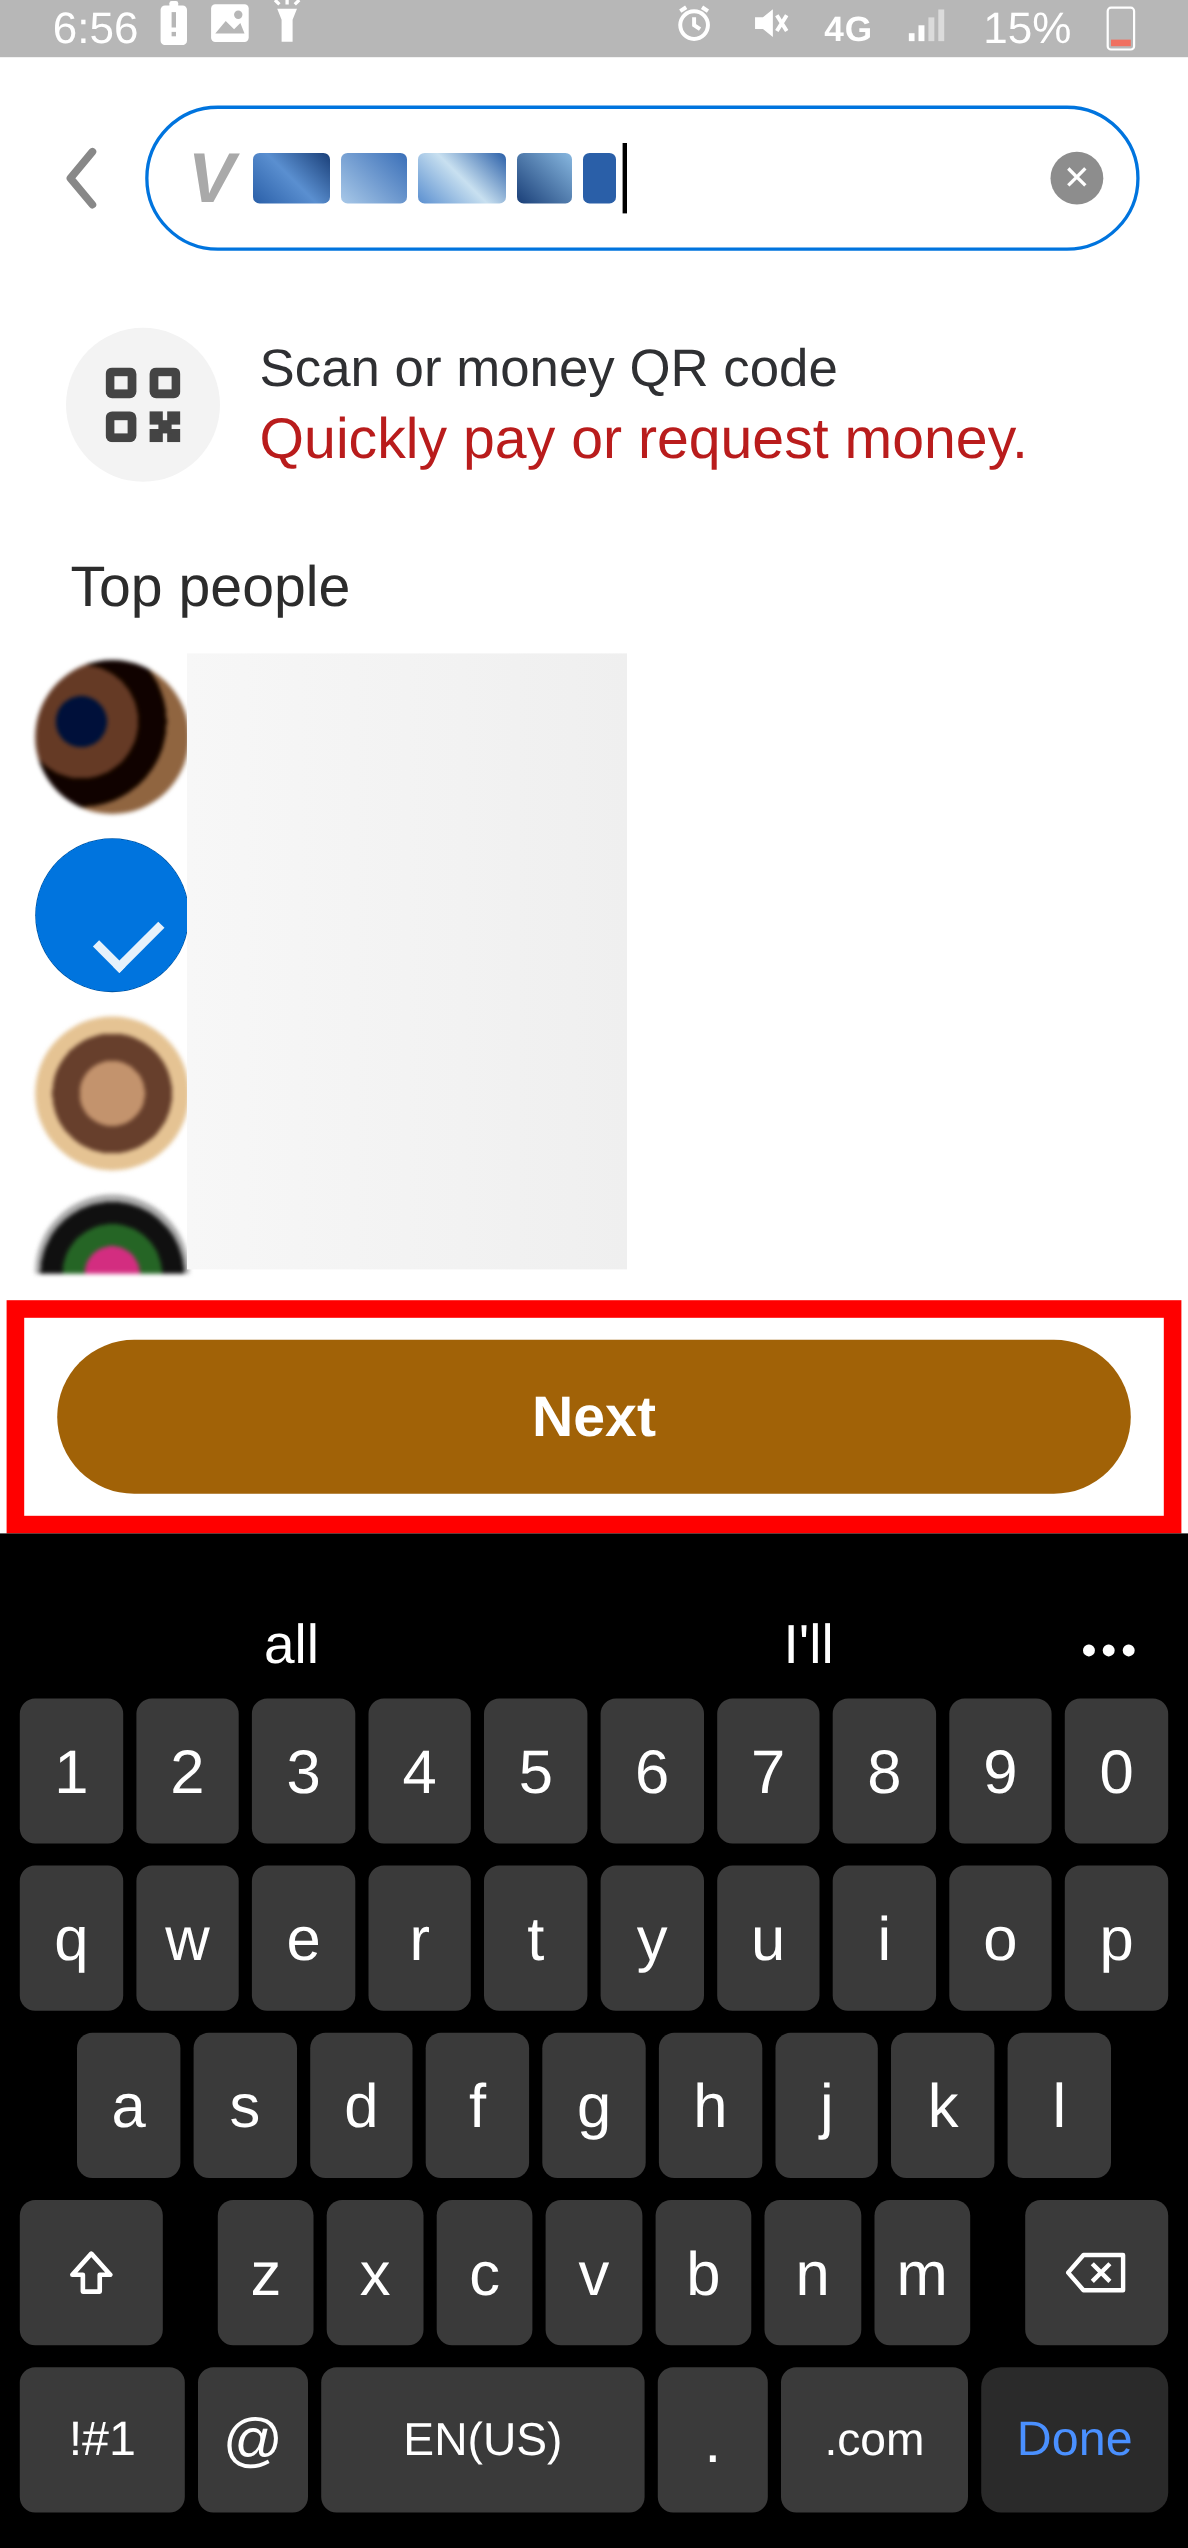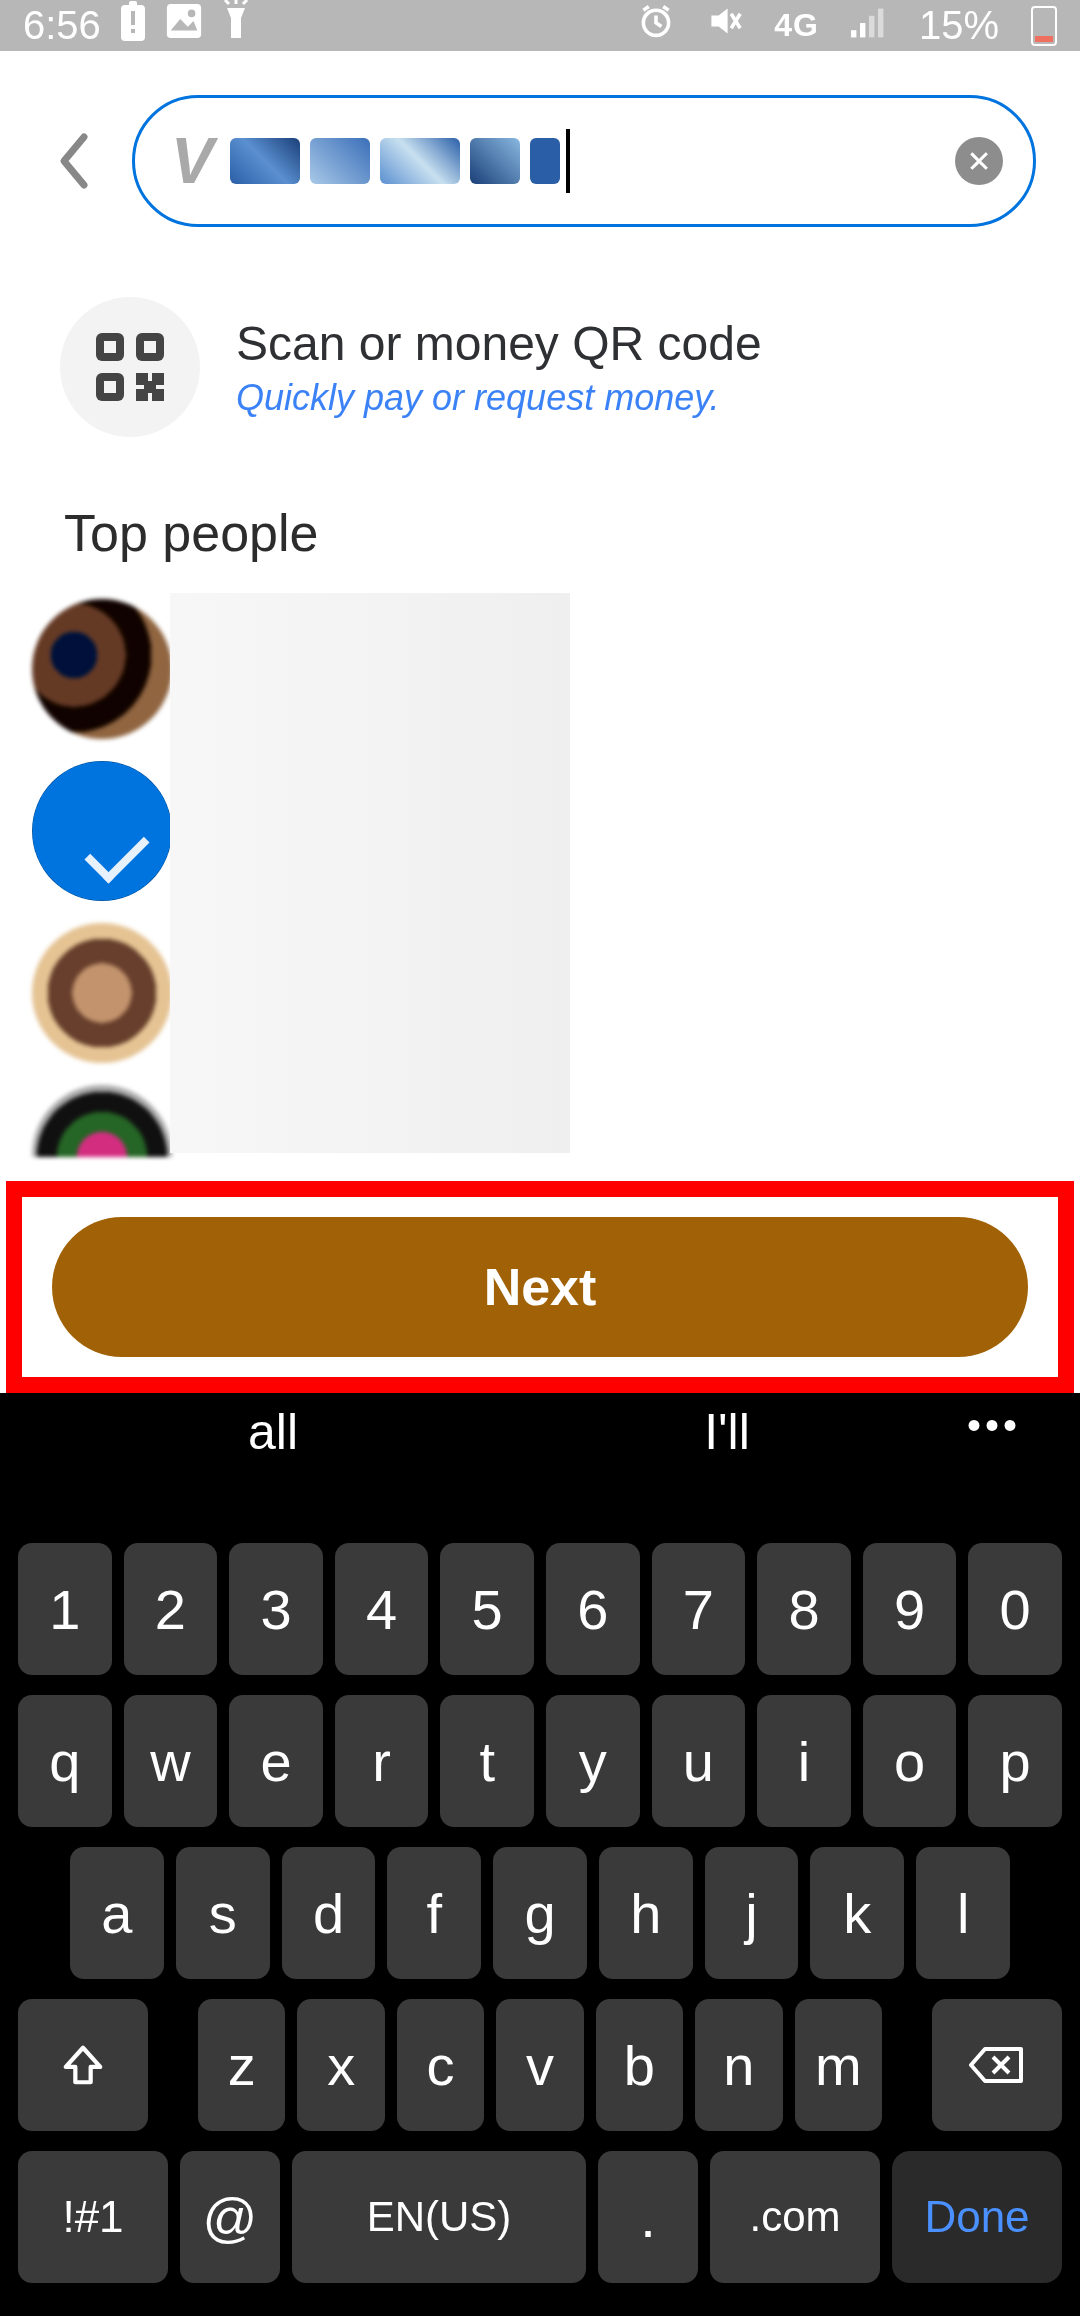--- a/index.html
+++ b/index.html
@@ -1,19 +1,19 @@
 <!DOCTYPE html>
 <html><head>
   <meta charset="utf-8">
   <style>
     * { margin: 0; padding: 0; box-sizing: border-box; }
     body { width: 1080px; height: 2316px; font-family: -apple-system, Helvetica, Arial, sans-serif; background: #fff; display: flex; flex-direction: column; overflow: hidden; }
 
     
-    .status-bar { height: 76px; background: #b7b7b7; display: flex; justify-content: space-between; align-items: center; padding: 0 23px; color: #fff; font-size: 40px; }
+    .status-bar { height: 76px; background: #b7b7b7; display: flex; justify-content: space-between; align-items: center; padding: 0 48px; color: #fff; font-size: 40px; }
     .status-left { display: flex; align-items: center; gap: 18px; }
     .status-right { display: flex; align-items: center; gap: 32px; }
     .status-icon { display: inline-block; }
     .battery-box { width: 26px; height: 40px; border: 2.5px solid #fff; border-radius: 4px; position: relative; display: inline-block; }
     .battery-box::after { content: ""; position: absolute; bottom: 2px; left: 2px; right: 2px; height: 6px; background: #f07060; }
 
     
     .search-area { display: flex; align-items: center; padding: 44px 44px 20px 44px; gap: 28px; }
     .back-chevron { width: 60px; height: 60px; display: flex; align-items: center; justify-content: center; }
     .back-chevron svg { stroke: #888; }
@@ -22,42 +22,42 @@
     .search-text-wrap { flex: 1; position: relative; height: 70px; display: flex; align-items: center; }
     .search-redacted { display: flex; gap: 10px; }
     .redact-blob { height: 46px; border-radius: 6px; }
     .cursor-line { width: 4px; height: 64px; background: #000; margin-left: 6px; }
     .clear-btn { width: 48px; height: 48px; border-radius: 50%; background: #8d8d8d; color: #fff; display: flex; align-items: center; justify-content: center; font-size: 30px; }
 
     
     .qr-row { display: flex; align-items: center; gap: 36px; padding: 50px 50px 40px 60px; }
     .qr-circle { width: 140px; height: 140px; border-radius: 50%; background: #f3f3f3; display: flex; align-items: center; justify-content: center; }
     .qr-text-title { font-size: 48px; color: #2f3033; font-weight: 500; margin-bottom: 6px; }
-    .qr-text-sub { font-size: 36px; color: #3b82f6; font-style: italic; }
+    .qr-text-sub { font-size: 52px; color: #b91c1c; }
 
     
     .section-heading { font-size: 52px; color: #2c2c2c; font-weight: 500; padding: 26px 64px 30px; }
     .people-area { padding: 6px 0 0 32px; position: relative; }
     .avatar { width: 140px; height: 140px; border-radius: 50%; margin-bottom: 22px; }
     .av1 { background: radial-gradient(circle at 30% 40%, #1b2a4a 0 18%, #6b4a3a 18% 40%, #2a1f1a 40% 60%, #8c6b4f 60% 80%, #1a1a1a 80% 100%); filter: blur(2px) contrast(1.3); }
     .av2 { background: radial-gradient(circle at 50% 50%, #0074de 0 70%, #0059ab 70% 100%); position: relative; }
     .av2::after { content: ""; position: absolute; top: 52%; left: 40%; width: 50px; height: 26px; border-left: 8px solid #fff; border-bottom: 8px solid #fff; transform: rotate(-45deg); opacity: 0.9; }
     .av3 { background: radial-gradient(circle at 50% 50%, #b89070 0 30%, #6b4a3a 30% 55%, #d4b890 55% 75%, #4a3020 75% 100%); filter: blur(2px) contrast(1.2); }
     .av4 { height: 72px; border-radius: 70px 70px 0 0; background: radial-gradient(circle at 50% 100%, #c04080 0 25%, #3a6b3a 25% 45%, #2a2a2a 45% 65%, #a0a0a0 65% 100%); filter: blur(2px) contrast(1.3); }
     .people-mask { position: absolute; top: 0; left: 170px; width: 400px; height: 560px; background: linear-gradient(90deg, #f7f7f7, #efefef); }
 
     .thin-divider { height: 2px; background: #d0d0d0; margin-top: 2px; }
 
     
     .next-wrap { padding: 20px 30px; border: 16px solid #ff0000; margin: 0 6px; }
     .next-btn { width: 100%; height: 140px; background: #a16207; border-radius: 70px; color: #fff; font-size: 52px; font-weight: 600; display: flex; align-items: center; justify-content: center; border: none; }
 
     
     .keyboard { background: #000; flex: 1; display: flex; flex-direction: column; padding-top: 10px; }
-    .suggestion-row { display: flex; align-items: flex-start; height: 120px; padding: 0 46px; }
+    .suggestion-row { display: flex; align-items: flex-end; height: 120px; padding: 0 30px; }
     .sugg { flex: 1; text-align: center; color: #fff; font-size: 50px; }
     .sugg-dots { width: 80px; text-align: center; color: #fff; font-size: 40px; letter-spacing: 4px; }
 
     .key-rows { padding: 20px 18px 0; }
     .key-row { display: flex; gap: 12px; margin-bottom: 20px; }
     .key { flex: 1; height: 132px; background: #3a3a3a; border-radius: 14px; color: #fff; display: flex; align-items: center; justify-content: center; font-size: 56px; }
     .row-letters2 { padding: 0 52px; }
     .key-shift, .key-bksp { flex: 0 0 130px; }
     .key-sym { flex: 0 0 150px; font-size: 44px; }
     .key-at { flex: 0 0 100px; font-size: 54px; }

